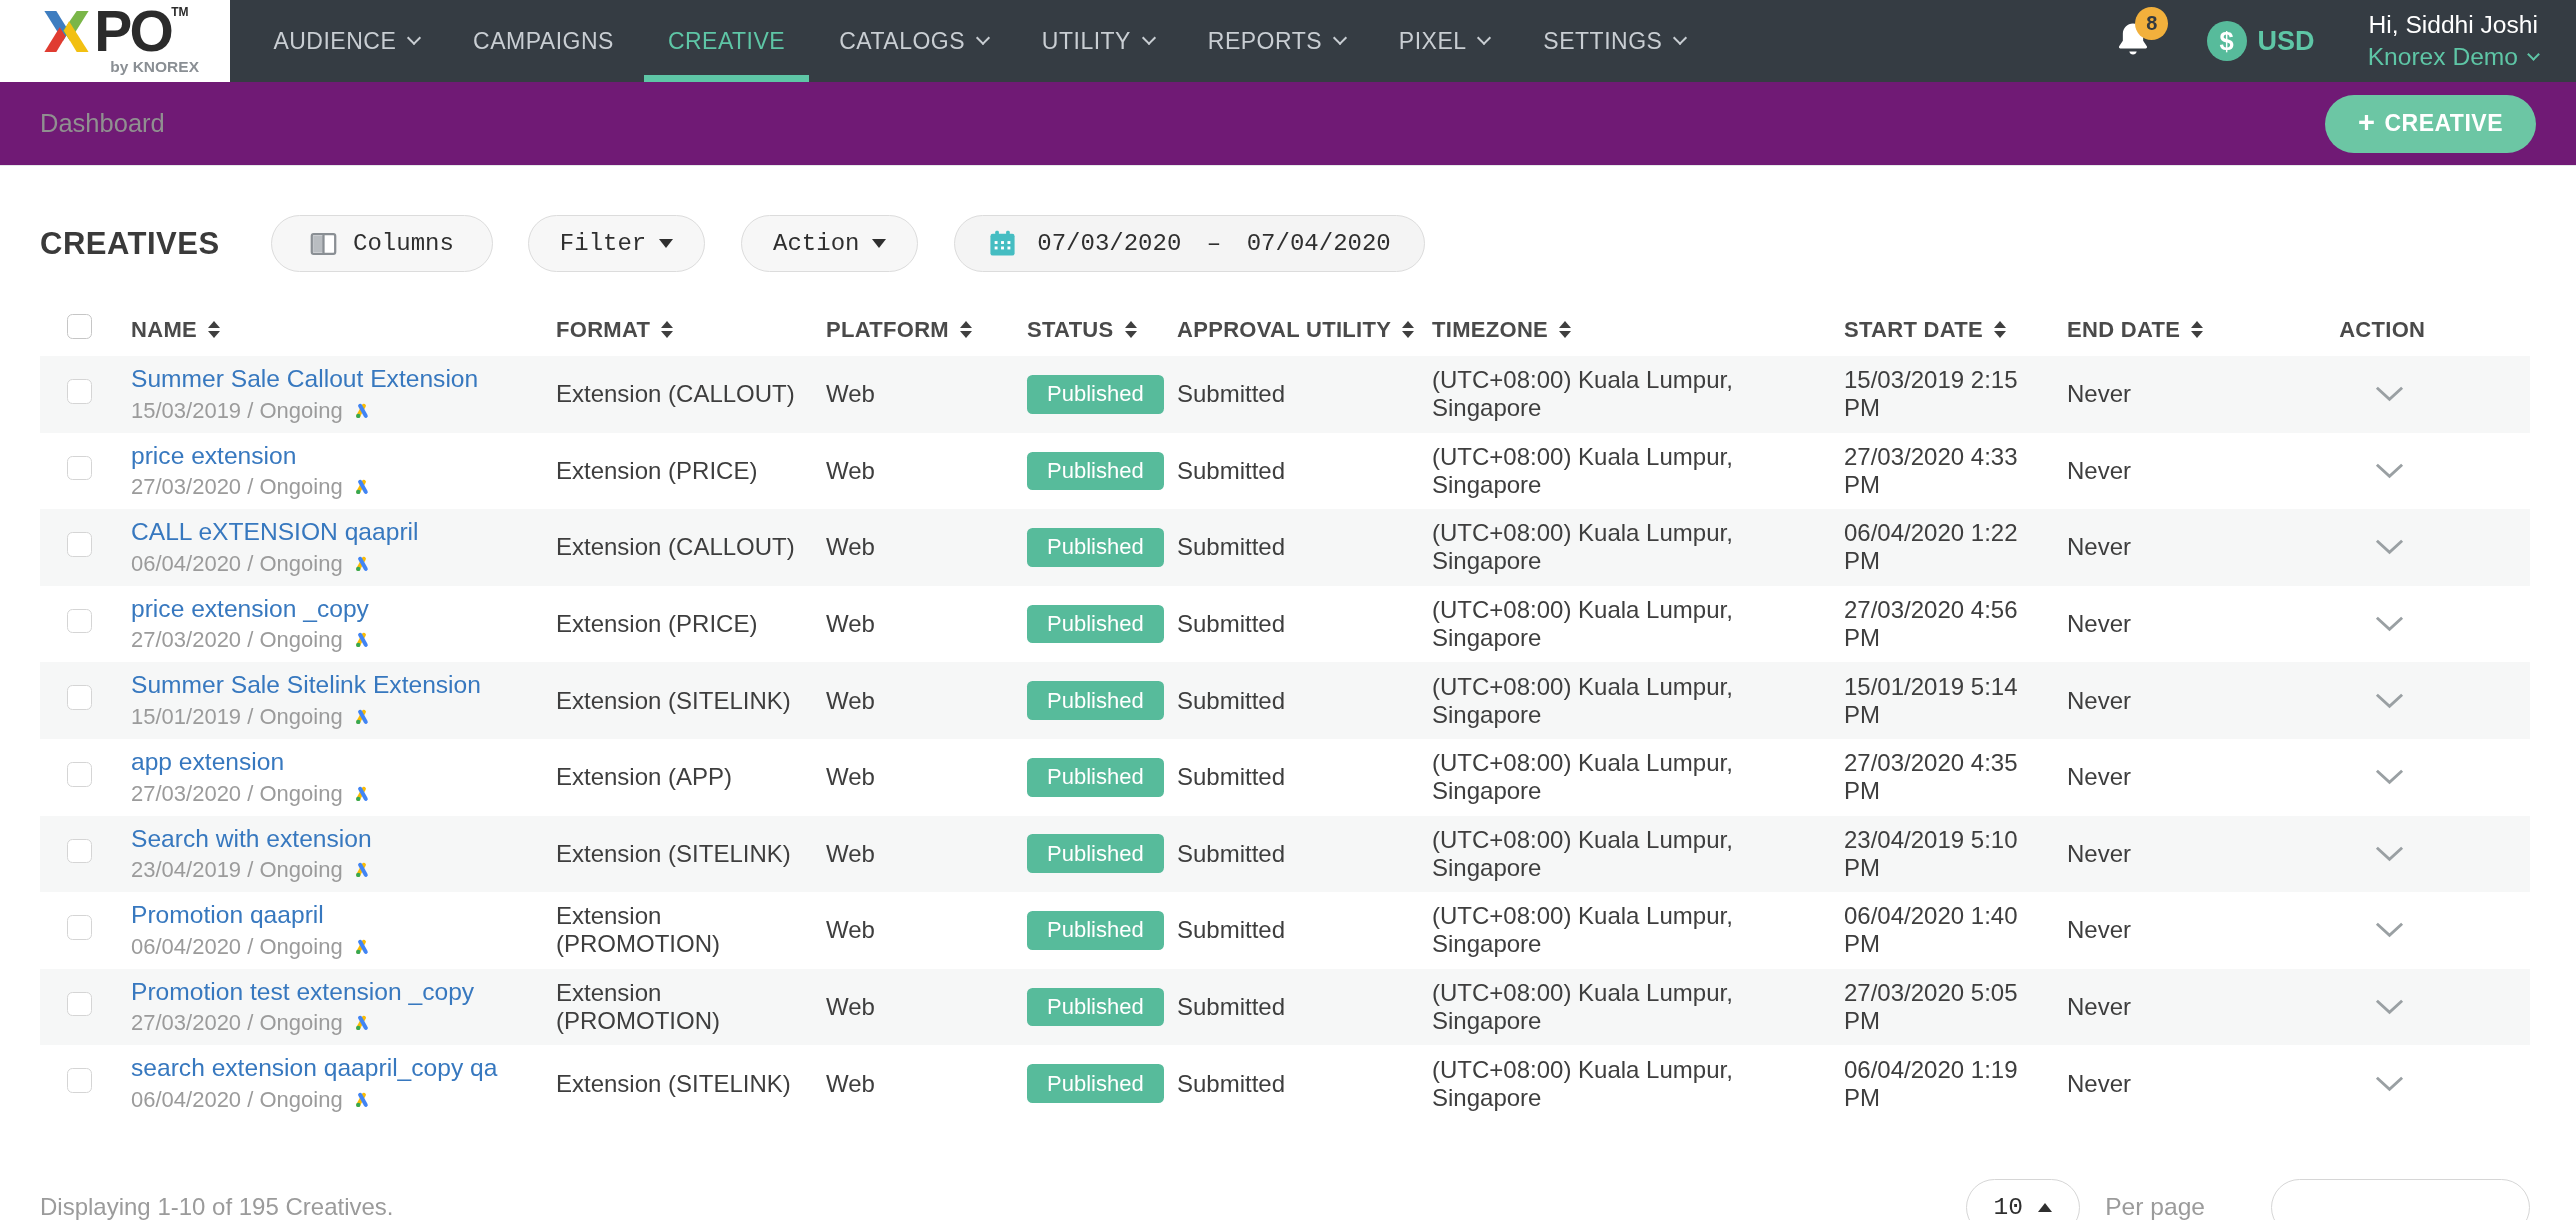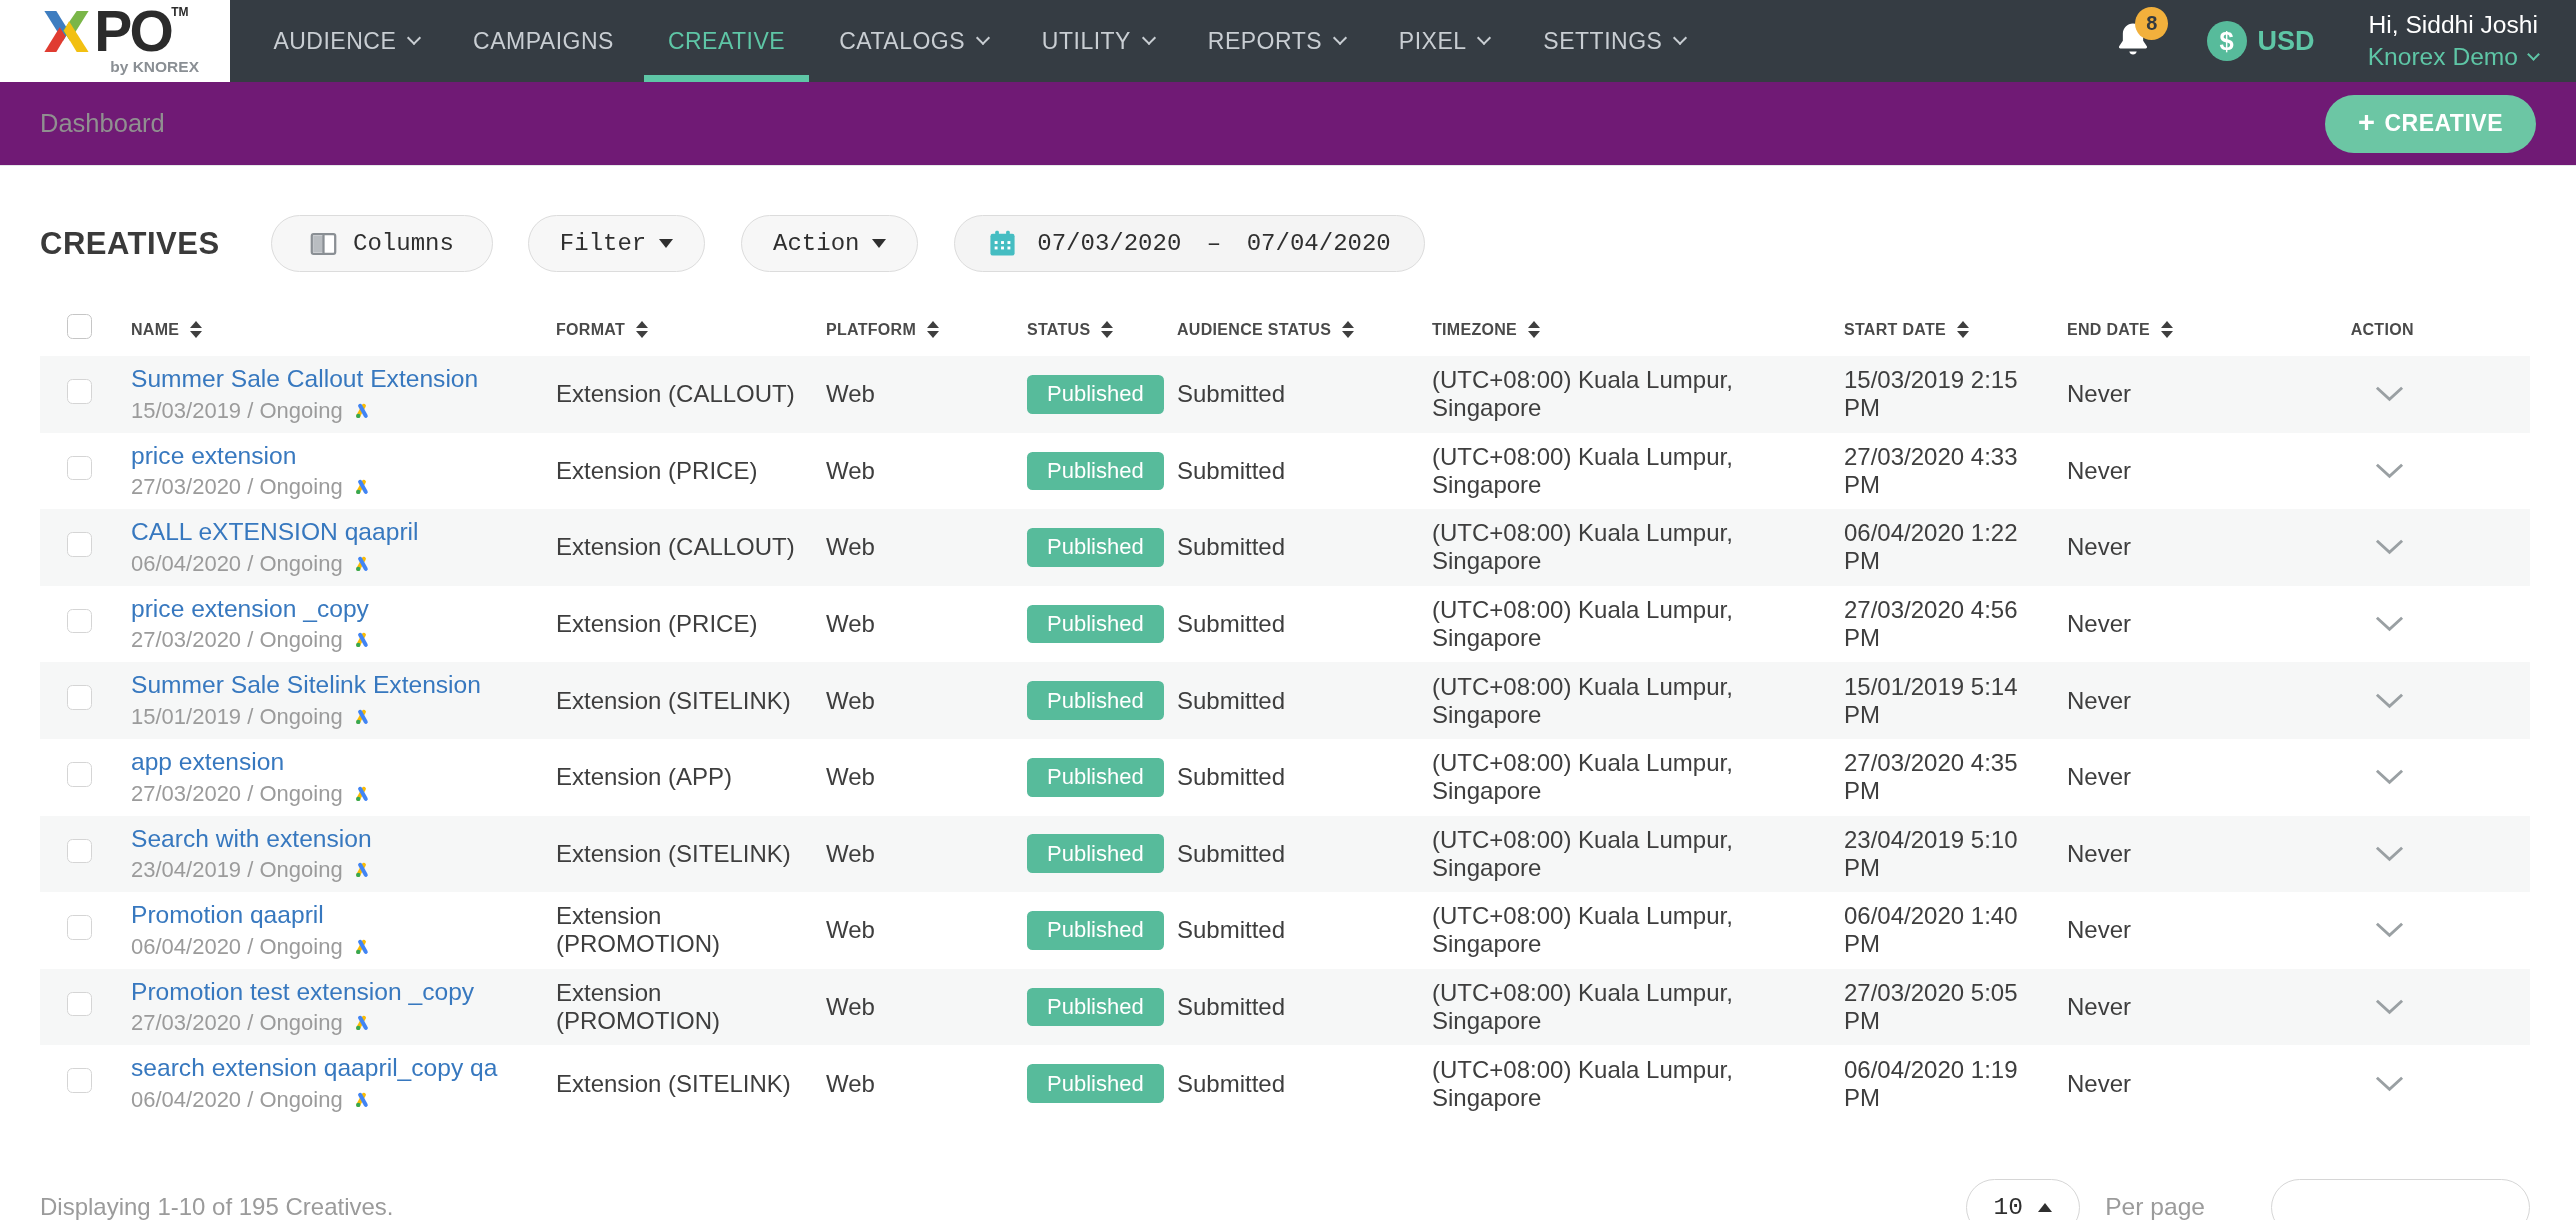--- a/index.html
+++ b/index.html
@@ -59,21 +59,21 @@
   .date-sep{font-size:24px;color:#2f2f2f;padding:0 5.5px;}
   .search-wrap{margin-left:auto;position:relative;width:624px;height:58px;}
   .search-input{width:100%;height:100%;border:1.8px solid #ced2d6;border-radius:5.5px;font-size:24px;color:#333;padding:0 69px 0 22px;font-family:inherit;background:#fff;}
   .search-input::placeholder{color:#9aa0a5;}
   .search-icon{position:absolute;right:16.4px;top:12.8px;cursor:pointer;}
 
   
   .table{margin:31px 46px 0 40px;}
   .tr{display:grid;grid-template-columns:91px 425px 270px 201px 150px 255px 412px 223px 182px 1fr;align-items:center;}
   .thead{min-height:53px;}
-  .th{font-size:16px;font-weight:bold;color:#4a4a4a;letter-spacing:0.3px;display:flex;align-items:center;padding-right:14.6px;cursor:pointer;}
+  .th{font-size:22px;font-weight:bold;color:#4a4a4a;letter-spacing:0.3px;display:flex;align-items:center;padding-right:14.6px;cursor:pointer;}
   .th.align-center{justify-content:center;cursor:default;}
   .sort{display:inline-flex;flex-direction:column;gap:3.6px;margin-left:11px;cursor:pointer;}
   .sort .s-up{width:0;height:0;border-left:6.4px solid transparent;border-right:6.4px solid transparent;border-bottom:7.3px solid #3f3f3f;}
   .sort .s-down{width:0;height:0;border-left:6.4px solid transparent;border-right:6.4px solid transparent;border-top:7.3px solid #3f3f3f;}
   .tbody .tr{min-height:71px;}
   .tbody .tr.odd{background:#f6f7f7;}
   .td{font-size:24px;color:#3e3e3e;padding-right:18px;}
   .checkbox{display:inline-block;width:24.6px;height:24.6px;border:1.8px solid #c6c6c6;border-radius:5.5px;background:#fff;margin-left:27px;cursor:pointer;}
   .tbody .checkbox{border-color:#d5d5d5;}
   .col-name{padding-top:9px;padding-bottom:9px;}
@@ -244,21 +244,21 @@
               <span class="s-up"></span>
               <span class="s-down"></span>
             </span>
   </div><div class="th even">
     <span class="th-label">STATUS</span>
     <span class="sort">
               <span class="s-up"></span>
               <span class="s-down"></span>
             </span>
   </div><div class="th odd">
-    <span class="th-label">AUDIENCE STATUS</span>
+    <span class="th-label">APPROVAL UTILITY</span>
     <span class="sort">
               <span class="s-up"></span>
               <span class="s-down"></span>
             </span>
   </div><div class="th even">
     <span class="th-label">TIMEZONE</span>
     <span class="sort">
               <span class="s-up"></span>
               <span class="s-down"></span>
             </span>

